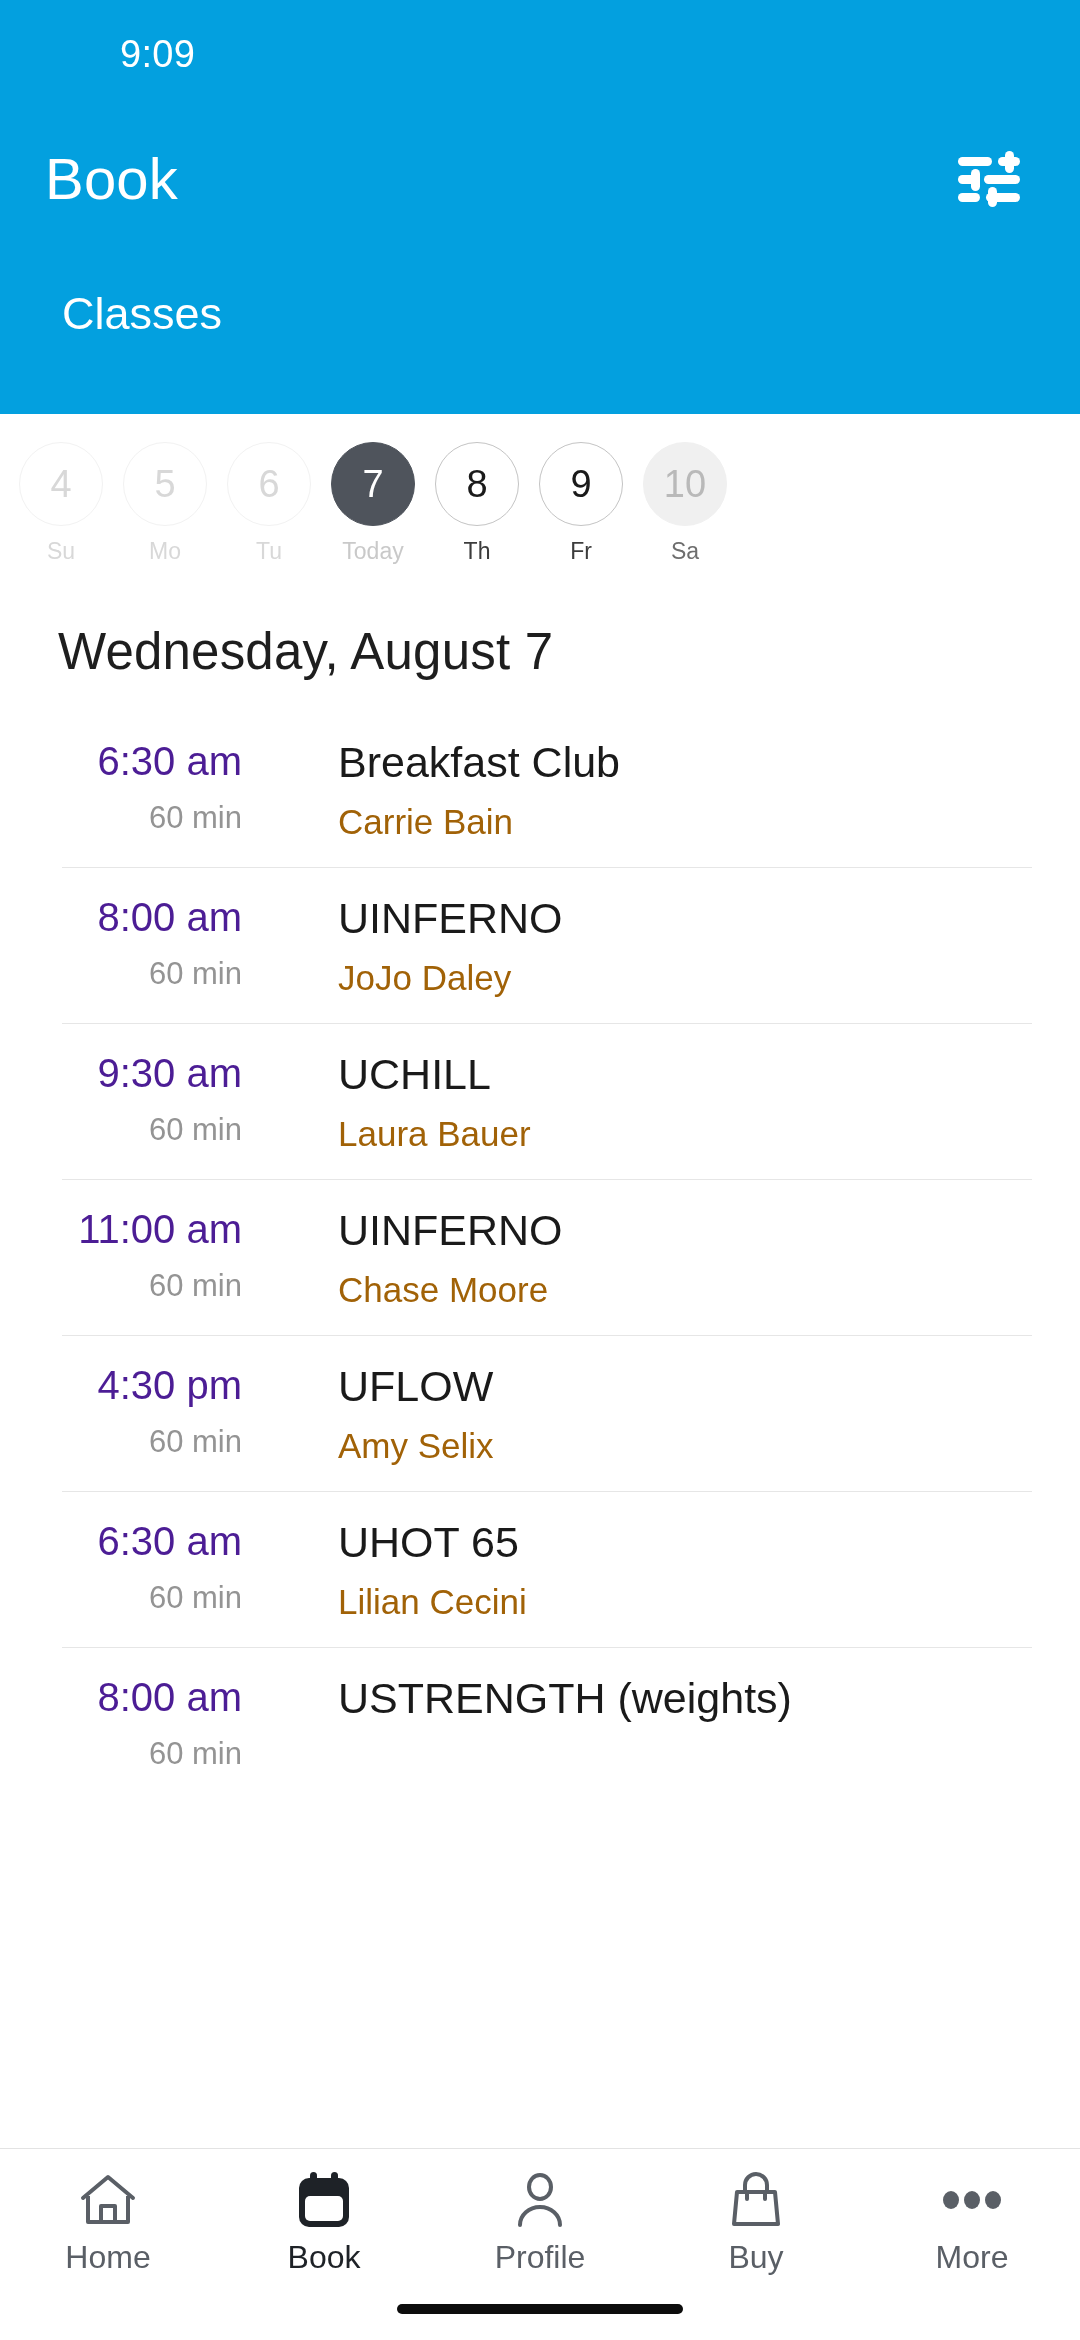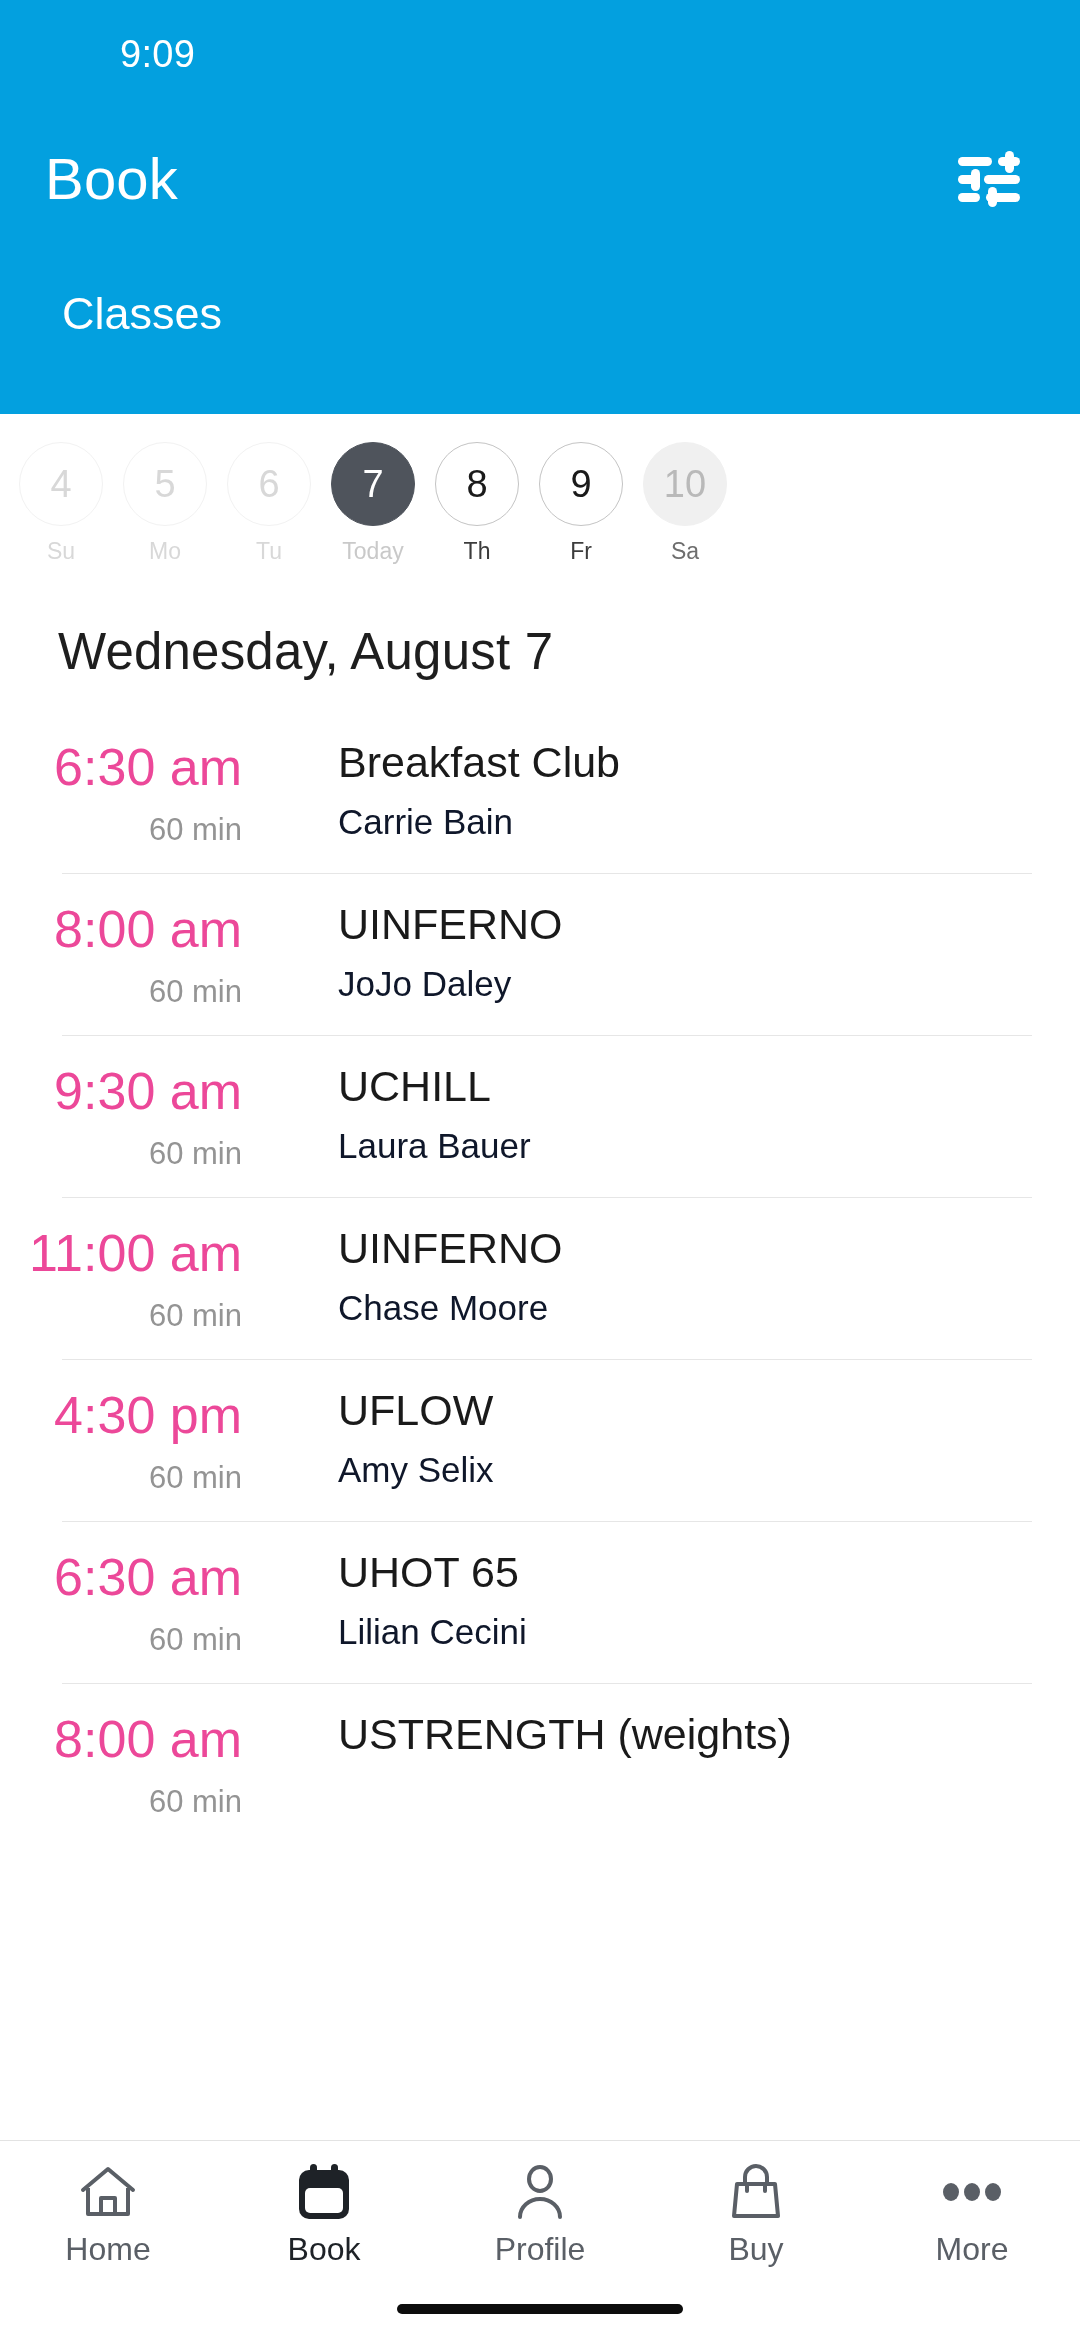--- a/index.html
+++ b/index.html
@@ -200,22 +200,22 @@
 
   .time-col {
     flex: 0 0 250px;
     width: 250px;
     display: flex;
     flex-direction: column;
     align-items: flex-end;
     padding-right: 8px;
   }
   .time-col .time {
-    font-size: 52px;
-    color: #ec4899;
+    font-size: 40px;
+    color: #4c1d95;
     line-height: 1;
     white-space: nowrap;
   }
   .time-col .duration {
     margin-top: 21px;
     font-size: 31px;
     color: #949494;
     line-height: 1;
     white-space: nowrap;
   }
@@ -227,30 +227,30 @@
   }
   .info-col .cname {
     font-size: 43px;
     color: #1A1A1A;
     line-height: 1;
     white-space: nowrap;
   }
   .info-col .instructor {
     margin-top: 20px;
     font-size: 35px;
-    color: #0f172a;
+    color: #a16207;
     line-height: 1;
     white-space: nowrap;
   }
 
   
   .bottom-nav {
     position: absolute;
     left: 0;
-    bottom: 8px;
+    bottom: 0;
     width: 1080px;
     height: 192px;
     background: #ffffff;
     border-top: 1px solid #E3E3E3;
     display: flex;
     align-items: flex-start;
     padding-top: 20px;
     z-index: 5;
   }
   .nav-item {

